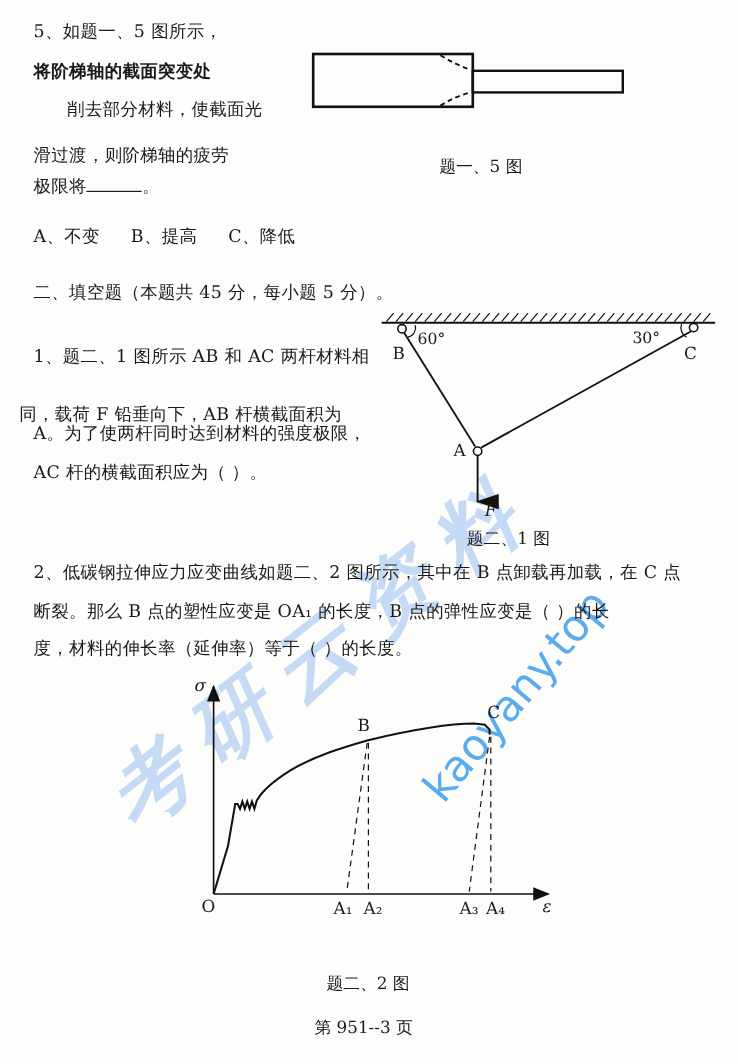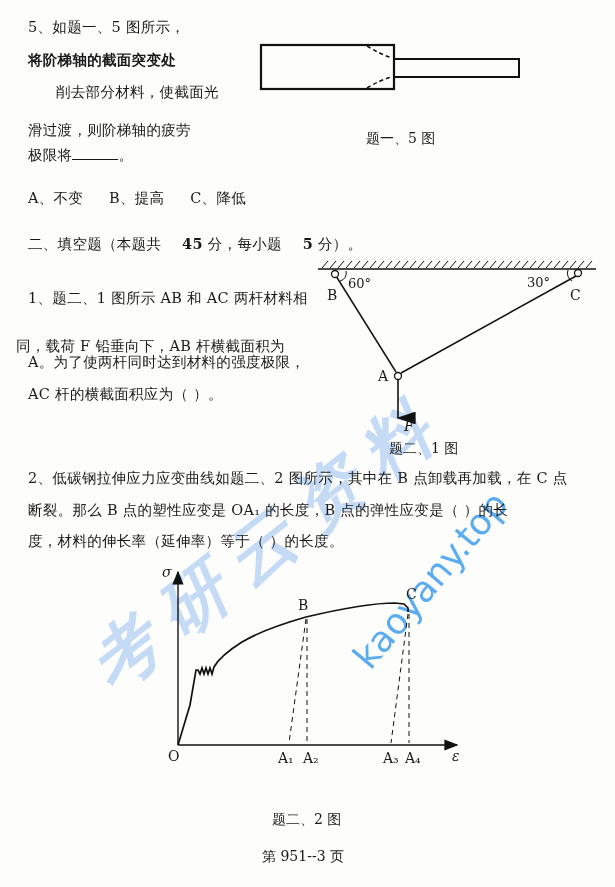--- a/index.html
+++ b/index.html
@@ -4,21 +4,21 @@
   <style>
     html, body { margin: 0; padding: 0; }
     body {
       width: 615px; height: 887px; position: relative; overflow: hidden;
       background: #fdfdfb;
       font-family: "DejaVu Serif", "Liberation Serif", serif;
       color: #1a1a1a;
     }
     .abs { position: absolute; }
     .txt { font-size: 14.5px; line-height: 20px; white-space: nowrap; letter-spacing: 0.3px; }
-    .bold { font-weight: bold; margin-left: 16px; }
+    .bold { font-weight: normal; }
     .cap { font-size: 14px; white-space: nowrap; }
     svg { position: absolute; left: 0; top: 0; }
     .wm { position: absolute; color: #bcd6f5; opacity: 0.85; pointer-events: none; white-space: nowrap; }
     .wm-cn { font-family: "DejaVu Serif", serif; font-size: 68px; font-weight: bold; font-style: italic; transform: rotate(-38deg); transform-origin: left top; letter-spacing: 18px; }
     .wm-url { font-family: "DejaVu Sans", sans-serif; font-size: 36px; color: #4aa3f0; opacity: 0.9; transform: rotate(-50deg); transform-origin: left top; }
     .blank { display: inline-block; width: 46px; border-bottom: 1px solid #1a1a1a; height: 14px; vertical-align: baseline; }
   </style>
 </head>
 <body>
 

